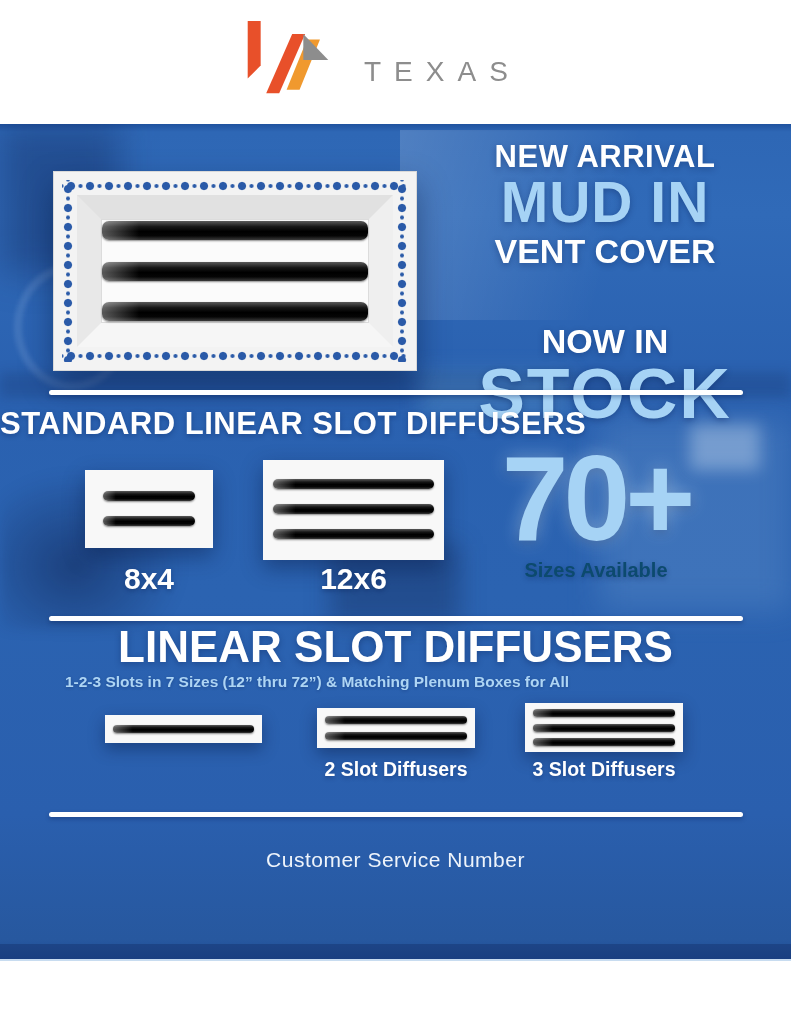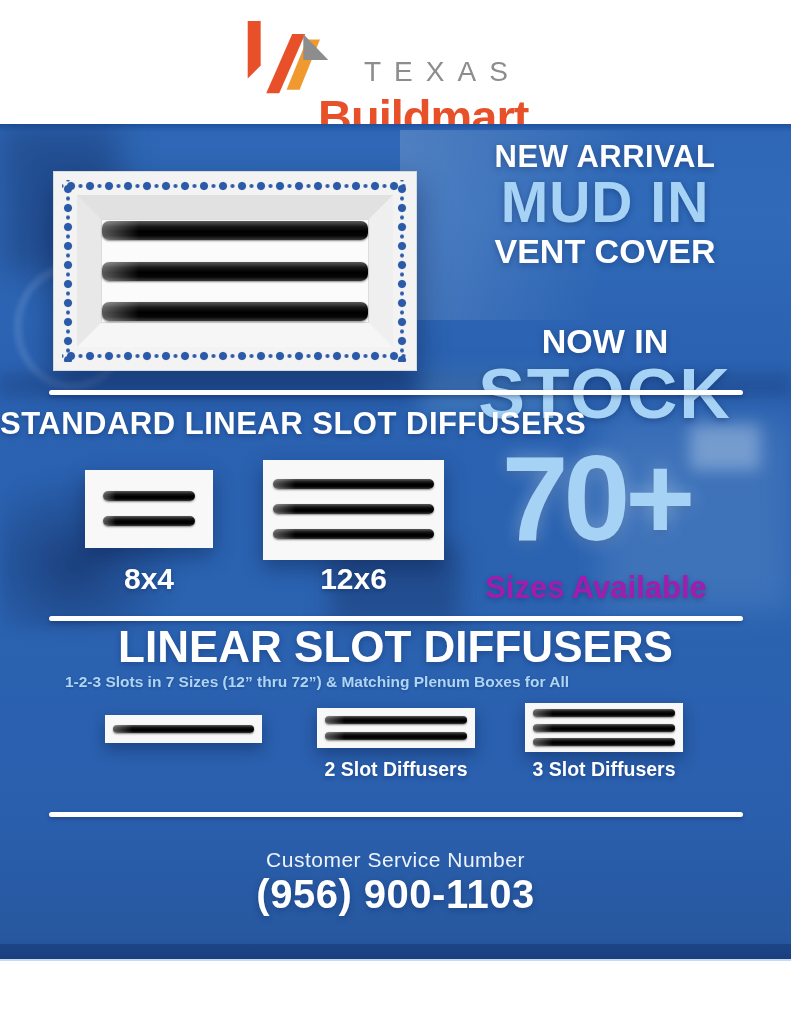--- a/index.html
+++ b/index.html
@@ -69,21 +69,21 @@
   .c8x4 .bar{height:10px;margin-bottom:15px;}
   .c12x6{left:263px;top:460px;width:181px;height:100px;padding:19px 10px 0;}
   .c12x6 .bar{height:10px;margin-bottom:15px;}
   .size-label{position:absolute;top:562px;text-align:center;color:#fff;font-size:30px;
      font-weight:800;text-shadow:0 2px 4px rgba(10,30,80,.35);}
   .lbl-8x4{left:85px;width:128px;}
   .lbl-12x6{left:263px;width:181px;}
   .stat-block{position:absolute;left:446px;top:442px;width:300px;text-align:center;}
   .stat-number{font-size:120px;line-height:112px;font-weight:800;letter-spacing:-5px;color:#a6d3f5;
      text-shadow:0 0 18px rgba(205,232,255,.45),0 3px 8px rgba(10,30,80,.3);}
-  .stat-caption{margin-top:16px;font-size:31px;font-weight:800;color:#a21caf;
+  .stat-caption{margin-top:5px;font-size:20px;font-weight:800;color:#0c4a6e;
      text-shadow:0 2px 5px rgba(10,30,80,.35);}
 
   
   .lin-title{position:absolute;left:0;top:624px;width:791px;text-align:center;color:#fff;
      font-size:44px;line-height:46px;font-weight:800;text-shadow:0 2px 6px rgba(10,30,80,.35);}
   .lin-subtitle{position:absolute;left:0;top:673px;width:634px;text-align:center;color:#aed5f4;
      font-size:15.5px;font-weight:700;text-shadow:0 1px 3px rgba(10,30,80,.3);}
   .slot-card{position:absolute;background:#f8f8f8;box-shadow:0 6px 16px rgba(5,20,60,.4);
      display:flex;flex-direction:column;justify-content:space-evenly;box-sizing:border-box;padding:0 8px;}
   .slot-card .bar{height:8px;border-radius:4px;}
@@ -109,21 +109,20 @@
 
   <div class="header">
     <svg class="logo-mark" viewBox="0 0 95 88" xmlns="http://www.w3.org/2000/svg">
       <polygon points="4,2 18,2 18,50 4,64" fill="#e8502a"></polygon>
       <polygon points="24,80 38,80 66,16 52,16" fill="#e8502a"></polygon>
       <polygon points="46,76 60,76 82,22 68,22" fill="#f0992e"></polygon>
       <polygon points="64,16 91,44 64,44" fill="#8d8d8d"></polygon>
     </svg>
     <div class="brand">
       <span class="brand-top">TEXAS</span>
-      <span class="brand-bottom">Buildmart</span>
     </div>
   </div>
 
   <div class="body-blue">
 
     <div class="blob" style="left:400px;top:6px;width:390px;height:190px;background:linear-gradient(105deg,rgba(255,255,255,.16),rgba(255,255,255,0) 55%);"></div>
     <div class="blob" style="left:0;top:0;width:120px;height:150px;background:rgba(10,25,70,.32);filter:blur(18px);"></div>
     <div class="blob" style="left:14px;top:140px;width:100px;height:110px;border:8px solid rgba(200,220,245,.14);border-radius:50%;filter:blur(2px);"></div>
     <div class="blob" style="left:0;top:248px;width:791px;height:26px;background:rgba(10,25,70,.18);filter:blur(6px);"></div>
     <div class="blob" style="left:420px;top:246px;width:150px;height:48px;background:rgba(120,180,220,.22);filter:blur(10px);"></div>
@@ -192,15 +191,14 @@
     <div class="bar"></div>
     <div class="bar"></div>
     <div class="bar"></div>
   </div>
   <div class="slot-label lbl-2slot">2 Slot Diffusers</div>
   <div class="slot-label lbl-3slot">3 Slot Diffusers</div>
 
   <div class="divider d3"></div>
 
   <div class="service-label">Customer Service Number</div>
-  <div class="phone">(956) 900-1103</div>
 
 </div>
 
 </body></html>

